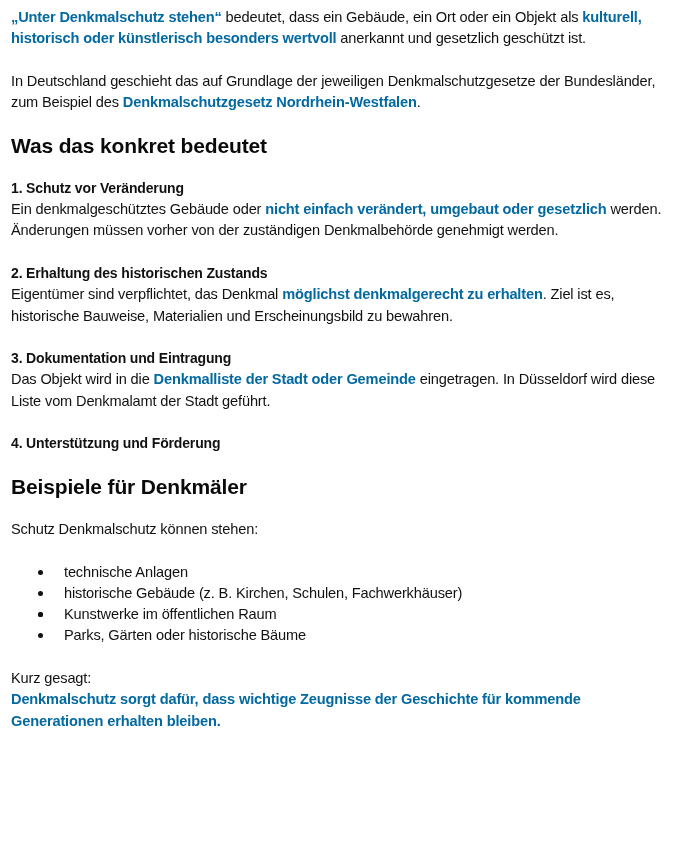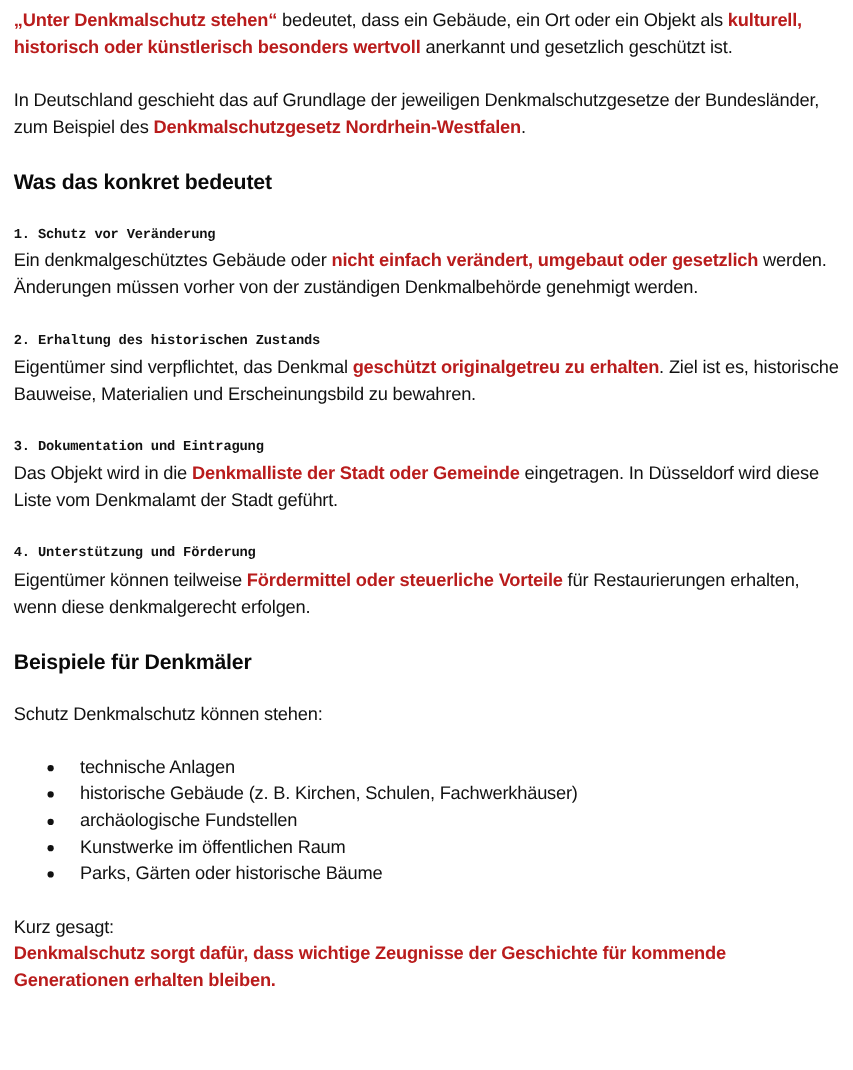--- a/index.html
+++ b/index.html
@@ -20,37 +20,36 @@
     .page {
       position: relative;
       padding: 7px 0 0 11px;
       width: 665px;
     }
     p {
       margin: 0;
     }
     b {
       font-weight: bold;
-      color: #b91c1c;
+      color: #0369a1;
     }
     .gap {
       height: 21.3px;
     }
     .h2 {
-      font-size: 17px;
+      font-size: 21px;
       font-weight: bold;
       line-height: 22px;
       margin: 0;
       color: #0a0a0a;
     }
     .h3 {
-      font-size: 11px;
+      font-size: 14px;
       font-weight: bold;
       margin: 0;
-      font-family: Liberation Mono, monospace;
     }
     ul.bullets {
       list-style: none;
       margin: 0;
       padding: 0;
     }
     ul.bullets li {
       position: relative;
       padding-left: 53px;
       line-height: 21.3px;
@@ -86,51 +85,48 @@
     <p class="h3">1. Schutz vor Veränderung</p>
     <p>
       <span>Ein denkmalgeschütztes Gebäude oder </span><b>nicht einfach verändert, umgebaut oder gesetzlich</b><span> werden. Änderungen müssen vorher von der zuständigen Denkmalbehörde genehmigt werden.</span>
     </p>
   </div>
   <div class="gap"></div>
 
   <div>
     <p class="h3">2. Erhaltung des historischen Zustands</p>
     <p>
-      <span>Eigentümer sind verpflichtet, das Denkmal </span><b>geschützt originalgetreu zu erhalten</b><span>. Ziel ist es, historische Bauweise, Materialien und Erscheinungsbild zu bewahren.</span>
+      <span>Eigentümer sind verpflichtet, das Denkmal </span><b>möglichst denkmalgerecht zu erhalten</b><span>. Ziel ist es, historische Bauweise, Materialien und Erscheinungsbild zu bewahren.</span>
     </p>
   </div>
   <div class="gap"></div>
 
   <div>
     <p class="h3">3. Dokumentation und Eintragung</p>
     <p>
       <span>Das Objekt wird in die </span><b>Denkmalliste der Stadt oder Gemeinde</b><span> eingetragen. In Düsseldorf wird diese Liste vom Denkmalamt der Stadt geführt.</span>
     </p>
   </div>
   <div class="gap"></div>
 
   <div>
     <p class="h3">4. Unterstützung und Förderung</p>
-    <p>
-      <span>Eigentümer können teilweise </span><b>Fördermittel oder steuerliche Vorteile</b><span> für Restaurierungen erhalten, wenn diese denkmalgerecht erfolgen.</span>
-    </p>
   </div>
   <div class="gap"></div>
 
   <h2 class="h2">Beispiele für Denkmäler</h2>
   <div class="gap" style="height:21px;"></div>
 
   <p>Schutz Denkmalschutz können stehen:</p>
   <div class="gap"></div>
 
   <ul class="bullets">
     <li><span class="dot"></span><span>technische Anlagen</span></li>
     <li><span class="dot"></span><span>historische Gebäude (z. B. Kirchen, Schulen, Fachwerkhäuser)</span></li>
-    <li><span class="dot"></span><span>archäologische Fundstellen</span></li>
+    <li><span class="dot"></span></li>
     <li><span class="dot"></span><span>Kunstwerke im öffentlichen Raum</span></li>
     <li><span class="dot"></span><span>Parks, Gärten oder historische Bäume</span></li>
   </ul>
   <div class="gap"></div>
 
   <p>Kurz gesagt:</p>
   <p style="padding-right:40px;"><b>Denkmalschutz sorgt dafür, dass wichtige Zeugnisse der Geschichte für kommende Generationen erhalten bleiben.</b></p>
 
 </div>
 

